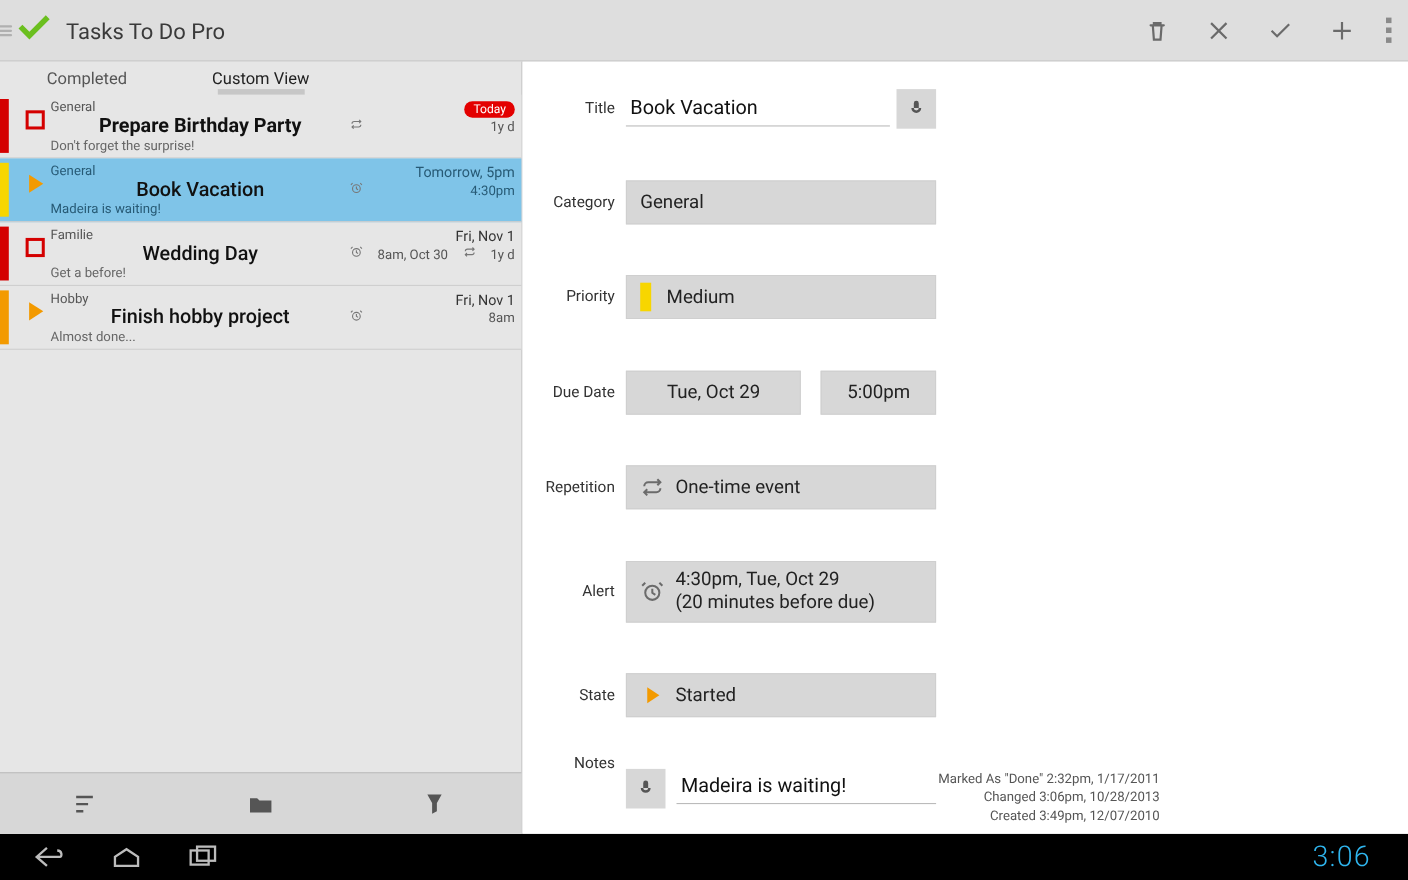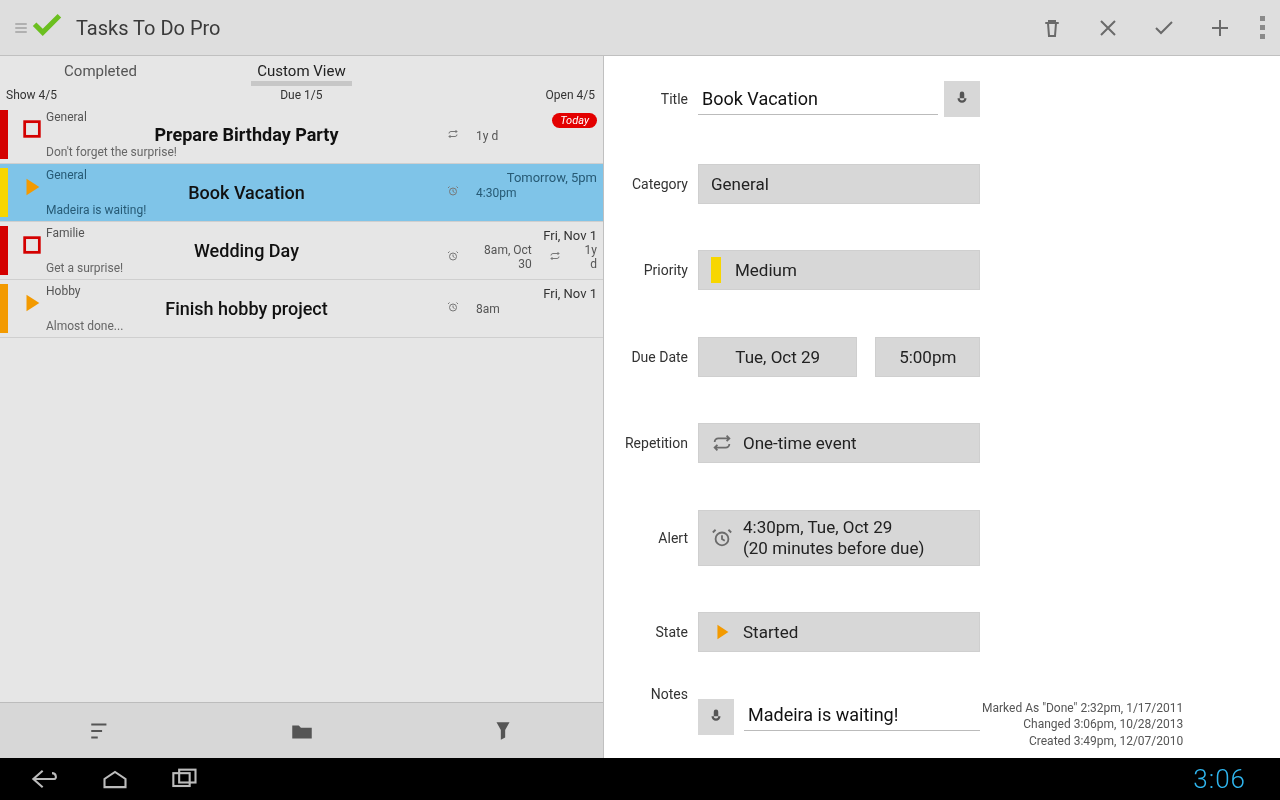--- a/index.html
+++ b/index.html
@@ -1,34 +1,34 @@
 <!DOCTYPE html>
 <html><head>
 <meta charset="utf-8">
 <style>
   * { box-sizing: border-box; margin: 0; padding: 0; font-family: "Roboto", "Helvetica Neue", Arial, sans-serif; }
   html,body { width:1280px; height:800px; overflow:hidden; background:#000; }
   .screen { width:1280px; height:758px; background:#fff; display:flex; flex-direction:column; }
   
   
-  .actionbar { height:56px; background:#dedede; display:flex; align-items:center; padding:0 4px 0 16px; border-bottom:1px solid #c0c0c0;justify-content:space-between;}
+  .actionbar { height:56px; background:#dedede; display:flex; align-items:center; padding:0 4px 0 0; border-bottom:1px solid #c0c0c0;justify-content:space-between;}
   .ab-left { display:flex; align-items:center; gap:6px; padding-left:2px; }
   .ab-handle { width:6px; display:flex; flex-direction:column; gap:2px; align-items:center; justify-content:center;}
   .ab-handle span{ width:12px; height:2px; background:#b0b0b0; border-radius:1px;}
   .ab-icon svg { width:34px; height:34px; }
   .ab-title { font-size:20px; color:#3a3a3a; margin-left:6px; }
   .ab-spacer { flex:1; }
   .ab-btn { width:56px; height:56px; display:flex; align-items:center; justify-content:center; color:#6a6a6a; }
   .ab-btn svg { width:24px; height:24px; stroke:#6a6a6a; fill:none; stroke-width:2;}
   .ab-overflow { width:28px; display:flex; flex-direction:column; align-items:center; justify-content:center; gap:4px;}
   .ab-overflow span{ width:5px; height:5px; background:#8a8a8a;}
   
   
   .main { flex:1; display:flex; min-height:0;}
-  .left { width:604px; background:#e6e6e6; display:flex; flex-direction:column; border-right:1px solid #c0c0c0;}
+  .left { width:475px; background:#e6e6e6; display:flex; flex-direction:column; border-right:1px solid #c0c0c0;}
   .right { flex:1; background:#fff; display:flex; flex-direction:row; padding:6px 10px 4px 6px;}
   
   
   .tabs { height:30px; display:flex; align-items:flex-end; font-size:15px; color:#555; }
   .tabs .tab { flex:1; text-align:center; padding-bottom:6px; }
   .tabs .tab.sel { color:#222; position:relative;}
   .tabs .tab.sel::after{ content:""; position:absolute; left:25%; right:25%; bottom:0; height:5px; background:#c7c7c7;}
   .counters { height:20px; display:flex; justify-content:space-between; font-size:12px; color:#333; padding:2px 8px 0 6px; background:#e6e6e6;}
   
   
@@ -36,23 +36,23 @@
   .row { display:flex; border-bottom:1px solid #cfcfcf; padding:4px 6px 4px 0; position:relative;}
   .row.sel { background:#7fc4e8;}
   .pbar { width:8px; align-self:stretch; margin-right:10px;}
   .ric  { width:28px; display:flex; align-items:flex-start; justify-content:center; padding-top:8px;}
   .ric svg{ width:22px; height:22px;}
   .body { flex:1; min-width:0;}
   .cat  { font-size:12px; color:#555;}
   .ttl  { font-size:18px; color:#111; font-weight:500;text-align:center;}
   .note { font-size:12px; color:#666;}
   .meta { width:150px; text-align:right; font-size:13px; color:#333; padding-top:2px;}
-  .meta .l2{ font-size:12px; color:#555; display:flex; justify-content:flex-start; align-items:center; gap:17px;}
+  .meta .l2{ font-size:12px; color:#555; display:flex; justify-content:space-between; align-items:center; gap:4px;}
   .meta svg{ width:12px; height:12px;}
-  .today-badge{ background:#e30000; color:#fff; font-size:11px; border-radius:9px; padding:1px 8px; display:inline-block;font-style:italic;}
+  .today-badge{ background:#e30000; color:#fff; font-size:11px; border-radius:9px; padding:1px 8px; display:inline-block;}
   .row.sel .cat,.row.sel .note,.row.sel .meta,.row.sel .meta .l2{ color:#275a75;}
   
   
   .left-bottom { margin-top:auto; height:56px; background:#d7d7d7; border-top:1px solid #bcbcbc; display:flex;}
   .lb-btn { flex:1; display:flex; align-items:center; justify-content:center;}
   .lb-btn svg{ width:26px; height:26px; fill:#555;}
   
   
   .form { display:grid; grid-template-columns:78px 1fr; gap:8px 10px; align-items:center;}
   .lbl { font-size:14px; color:#333; text-align:right;}
@@ -128,25 +128,20 @@
   </div>
 
   <div class="main">
 
     <div class="left">
       <div class="tabs">
         <div class="tab">Completed</div>
         <div class="tab sel">Custom View</div>
         <div class="tab"></div>
       </div>
-      <div class="counters">
-        <span>Show 4/5</span>
-        <span>Due 1/5</span>
-        <span>Open 4/5</span>
-      </div>
       <div class="tasks" id="tasks">
           <div class="row">
     <div class="pbar" style="background:#d40000"></div>
     <div class="ric">
               <svg viewBox="0 0 24 24">
                 <rect x="4" y="4" width="16" height="16" fill="none" stroke="#d40000" stroke-width="3"></rect>
               </svg>
             </div>
     <div class="body">
       <div class="cat">General</div>
@@ -189,21 +184,21 @@
           <div class="row">
     <div class="pbar" style="background:#d40000"></div>
     <div class="ric">
               <svg viewBox="0 0 24 24">
                 <rect x="4" y="4" width="16" height="16" fill="none" stroke="#d40000" stroke-width="3"></rect>
               </svg>
             </div>
     <div class="body">
       <div class="cat">Familie</div>
       <div class="ttl" style="">Wedding Day</div>
-      <div class="note">Get a surprise!</div>
+      <div class="note">Get a before!</div>
     </div>
     <div class="meta">
       <div>Fri, Nov 1</div>
       <div class="l2">
                 <span><svg viewBox="0 0 24 24">
                     <circle cx="12" cy="13" r="7" fill="none" stroke="#777" stroke-width="2"></circle>
                     <path d="M12 9v4l3 2M5 3L2 6M19 3l3 3" fill="none" stroke="#777" stroke-width="2"></path>
                   </svg></span>
                 <span>8am, Oct 30</span>
                 <span><svg viewBox="0 0 24 24">

